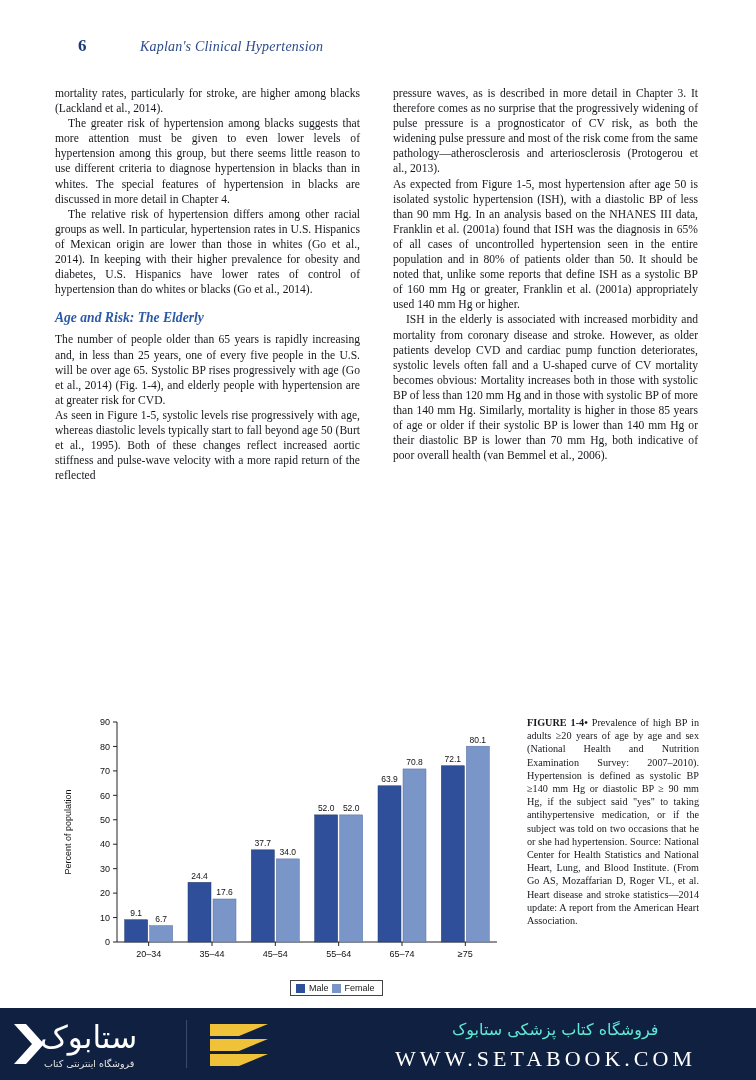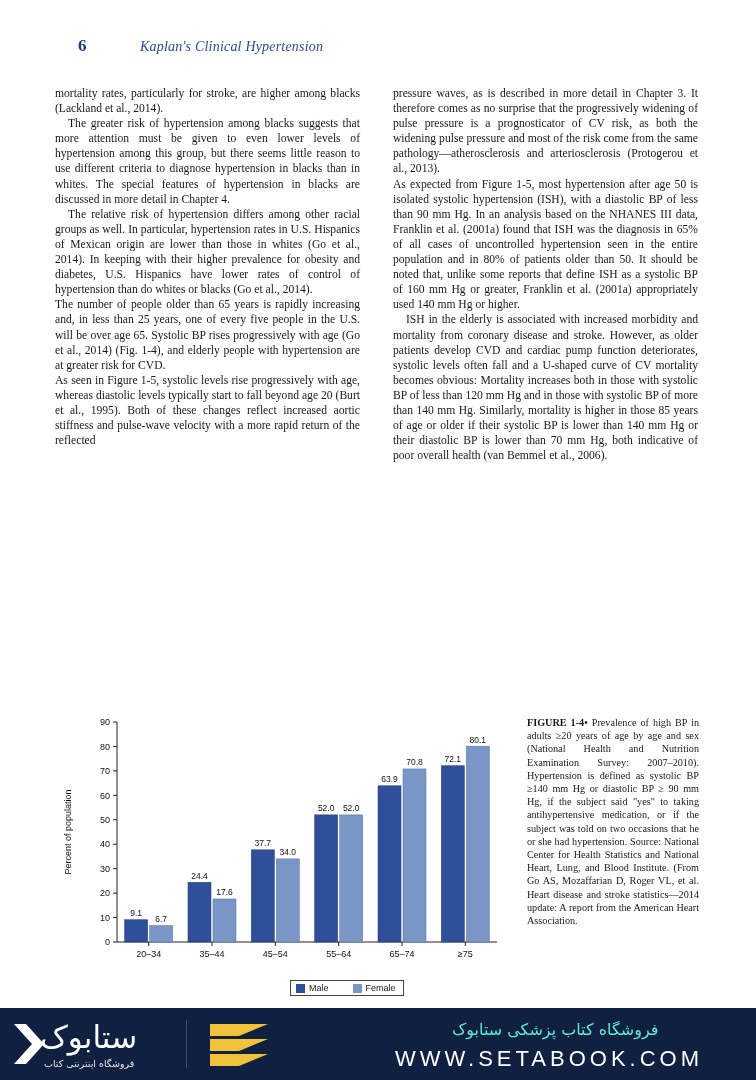--- a/index.html
+++ b/index.html
@@ -92,21 +92,21 @@
   .legend {
     position: absolute;
     left: 235px;
     top: 268px;
     border: 1px solid #444;
     background: #fff;
     padding: 2px 7px 2px 5px;
     font-size: 9px;
     font-family: "Liberation Sans", sans-serif;
     display: flex;
-    gap: 24px;
+    gap: 3px;
     align-items: center;
   }
   .legend .item { display: flex; align-items: center; gap: 4px; }
   .legend .swatch { width: 9px; height: 9px; display: inline-block; }
 
   
   .caption {
     position: absolute;
     left: 527px;
     top: 716px;
@@ -160,21 +160,21 @@
     left: 452px; top: 12px;
     font-family: "DejaVu Sans", sans-serif;
     font-size: 16px;
     color: #5eead4;
     direction: rtl;
     white-space: nowrap;
   }
   .url-text {
     position: absolute;
     left: 395px; top: 38px;
-    font-family: Liberation Sans, sans-serif;
+    font-family: Liberation Serif, serif;
     font-size: 22px;
     letter-spacing: 4px;
     color: #ffffff;
     white-space: nowrap;
   }
 </style>
 </head>
 <body>
 
 <div class="page">
@@ -182,23 +182,24 @@
   <div class="header">
     <div class="page-number">6</div>
     <div class="running-title">Kaplan's Clinical Hypertension</div>
   </div>
 
   <div class="col left">
     <p class="noindent">mortality rates, particularly for stroke, are higher among blacks (Lackland et al., 2014).</p>
     <p>The greater risk of hypertension among blacks suggests that more attention must be given to even lower levels of hypertension among this group, but there seems little reason to use different criteria to diagnose hypertension in blacks than in whites. The special features of hypertension in blacks are discussed in more detail in Chapter 4.</p>
     <p>The relative risk of hypertension differs among other racial groups as well. In particular, hypertension rates in U.S. Hispanics of Mexican origin are lower than those in whites (Go et al., 2014). In keeping with their higher prevalence for obesity and diabetes, U.S. Hispanics have lower rates of control of hypertension than do whites or blacks (Go et al., 2014).</p>
 
+    <h2 class="section">Age and Risk: The Elderly</h2>
     <p class="noindent">The number of people older than 65 years is rapidly increasing and, in less than 25 years, one of every five people in the U.S. will be over age 65. Systolic BP rises progressively with age (Go et al., 2014) (Fig. 1-4), and elderly people with hypertension are at greater risk for CVD.</p>
 
-    <p class="noindent">As seen in Figure 1-5, systolic levels rise progressively with age, whereas diastolic levels typically start to fall beyond age 20 (Burt et al., 1995). Both of these changes reflect increased aortic stiffness and pulse-wave velocity with a more rapid return of the reflected</p>
+    <p class="noindent">As seen in Figure 1-5, systolic levels rise progressively with age, whereas diastolic levels typically start to fall beyond age 50 (Burt et al., 1995). Both of these changes reflect increased aortic stiffness and pulse-wave velocity with a more rapid return of the reflected</p>
   </div>
 
   <div class="col right">
     <p class="noindent">pressure waves, as is described in more detail in Chapter 3. It therefore comes as no surprise that the progressively widening of pulse pressure is a prognosticator of CV risk, as both the widening pulse pressure and most of the risk come from the same pathology—atherosclerosis and arteriosclerosis (Protogerou et al., 2013).</p>
 
     <p class="noindent">As expected from Figure 1-5, most hypertension after age 50 is isolated systolic hypertension (ISH), with a diastolic BP of less than 90 mm Hg. In an analysis based on the NHANES III data, Franklin et al. (2001a) found that ISH was the diagnosis in 65% of all cases of uncontrolled hypertension seen in the entire population and in 80% of patients older than 50. It should be noted that, unlike some reports that define ISH as a systolic BP of 160 mm Hg or greater, Franklin et al. (2001a) appropriately used 140 mm Hg or higher.</p>
     <p>ISH in the elderly is associated with increased morbidity and mortality from coronary disease and stroke. However, as older patients develop CVD and cardiac pump function deteriorates, systolic levels often fall and a U-shaped curve of CV mortality becomes obvious: Mortality increases both in those with systolic BP of less than 120 mm Hg and in those with systolic BP of more than 140 mm Hg. Similarly, mortality is higher in those 85 years of age or older if their systolic BP is lower than 140 mm Hg or their diastolic BP is lower than 70 mm Hg, both indicative of poor overall health (van Bemmel et al., 2006).</p>
   </div>
 
   <div class="figure-wrap">

